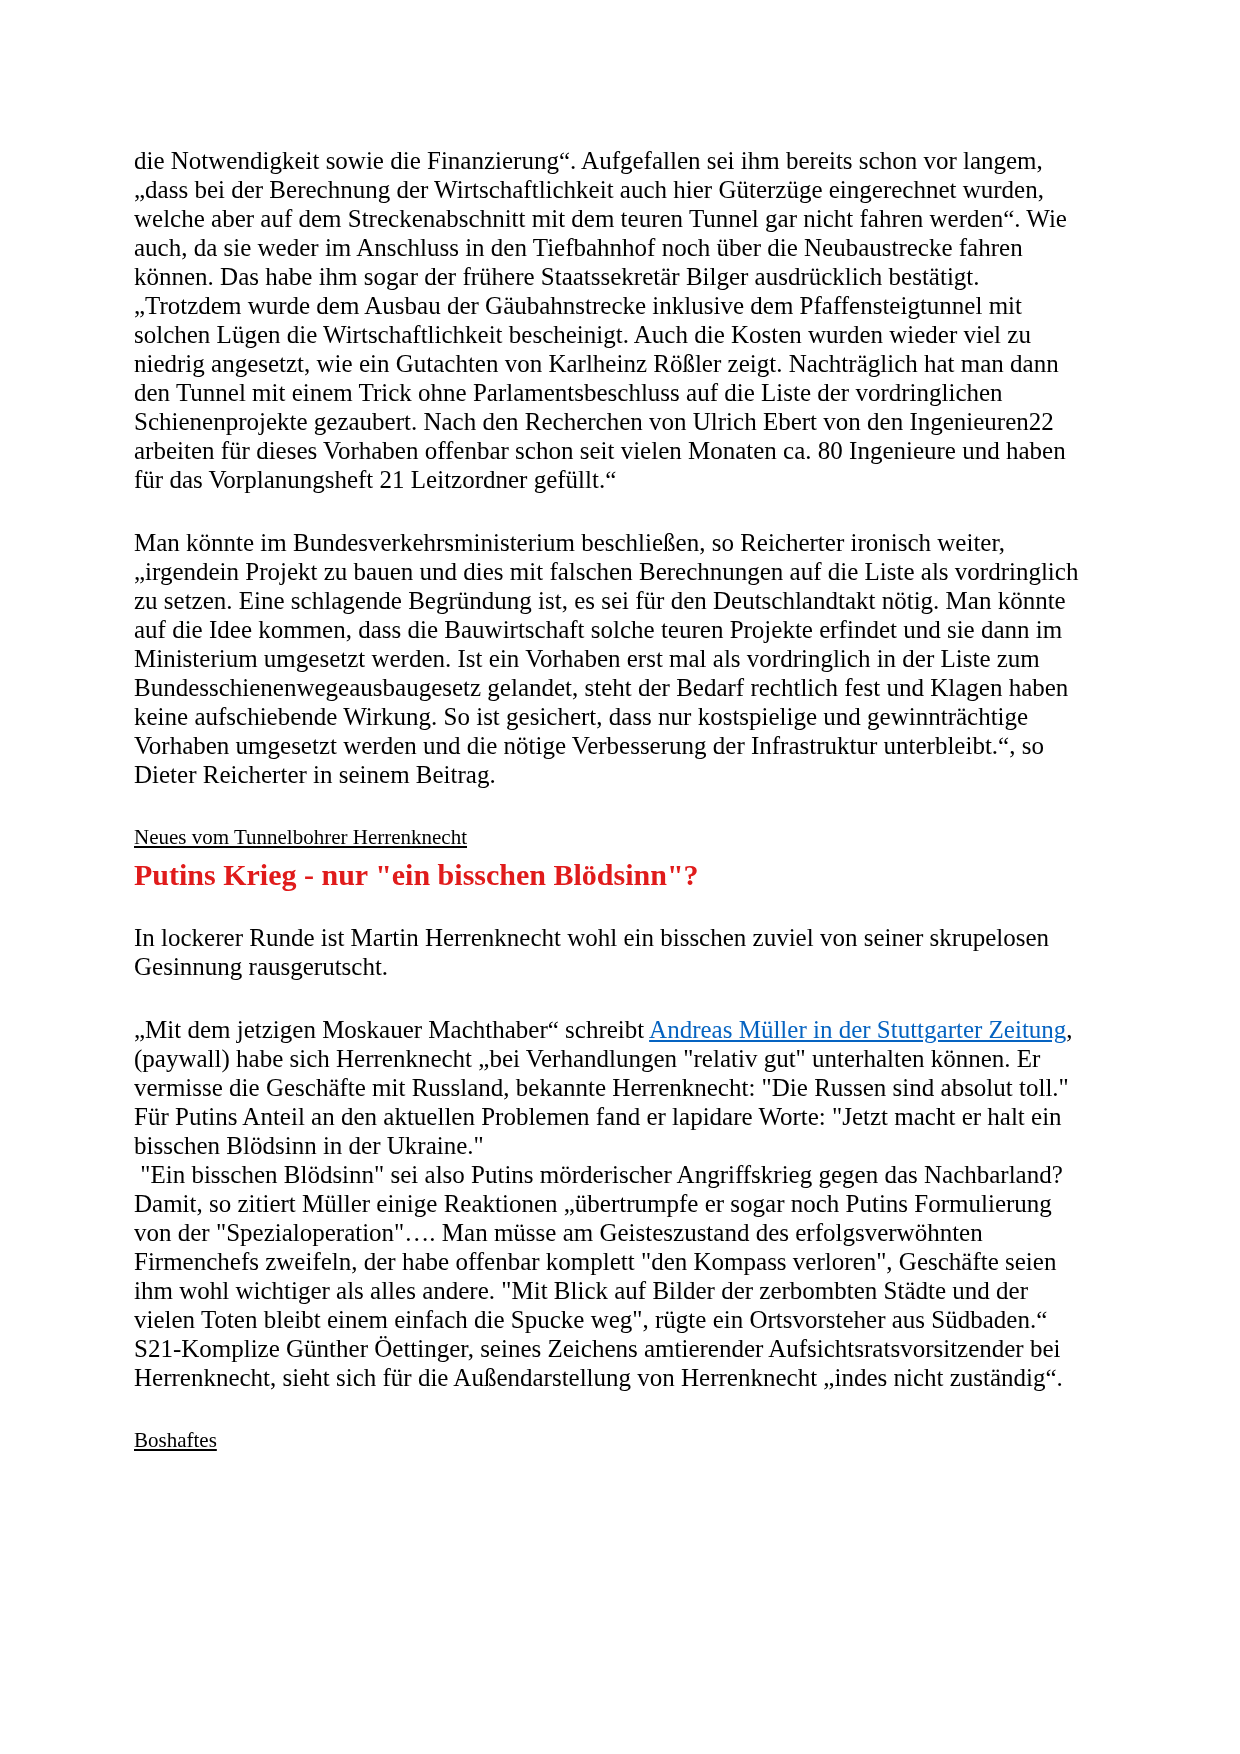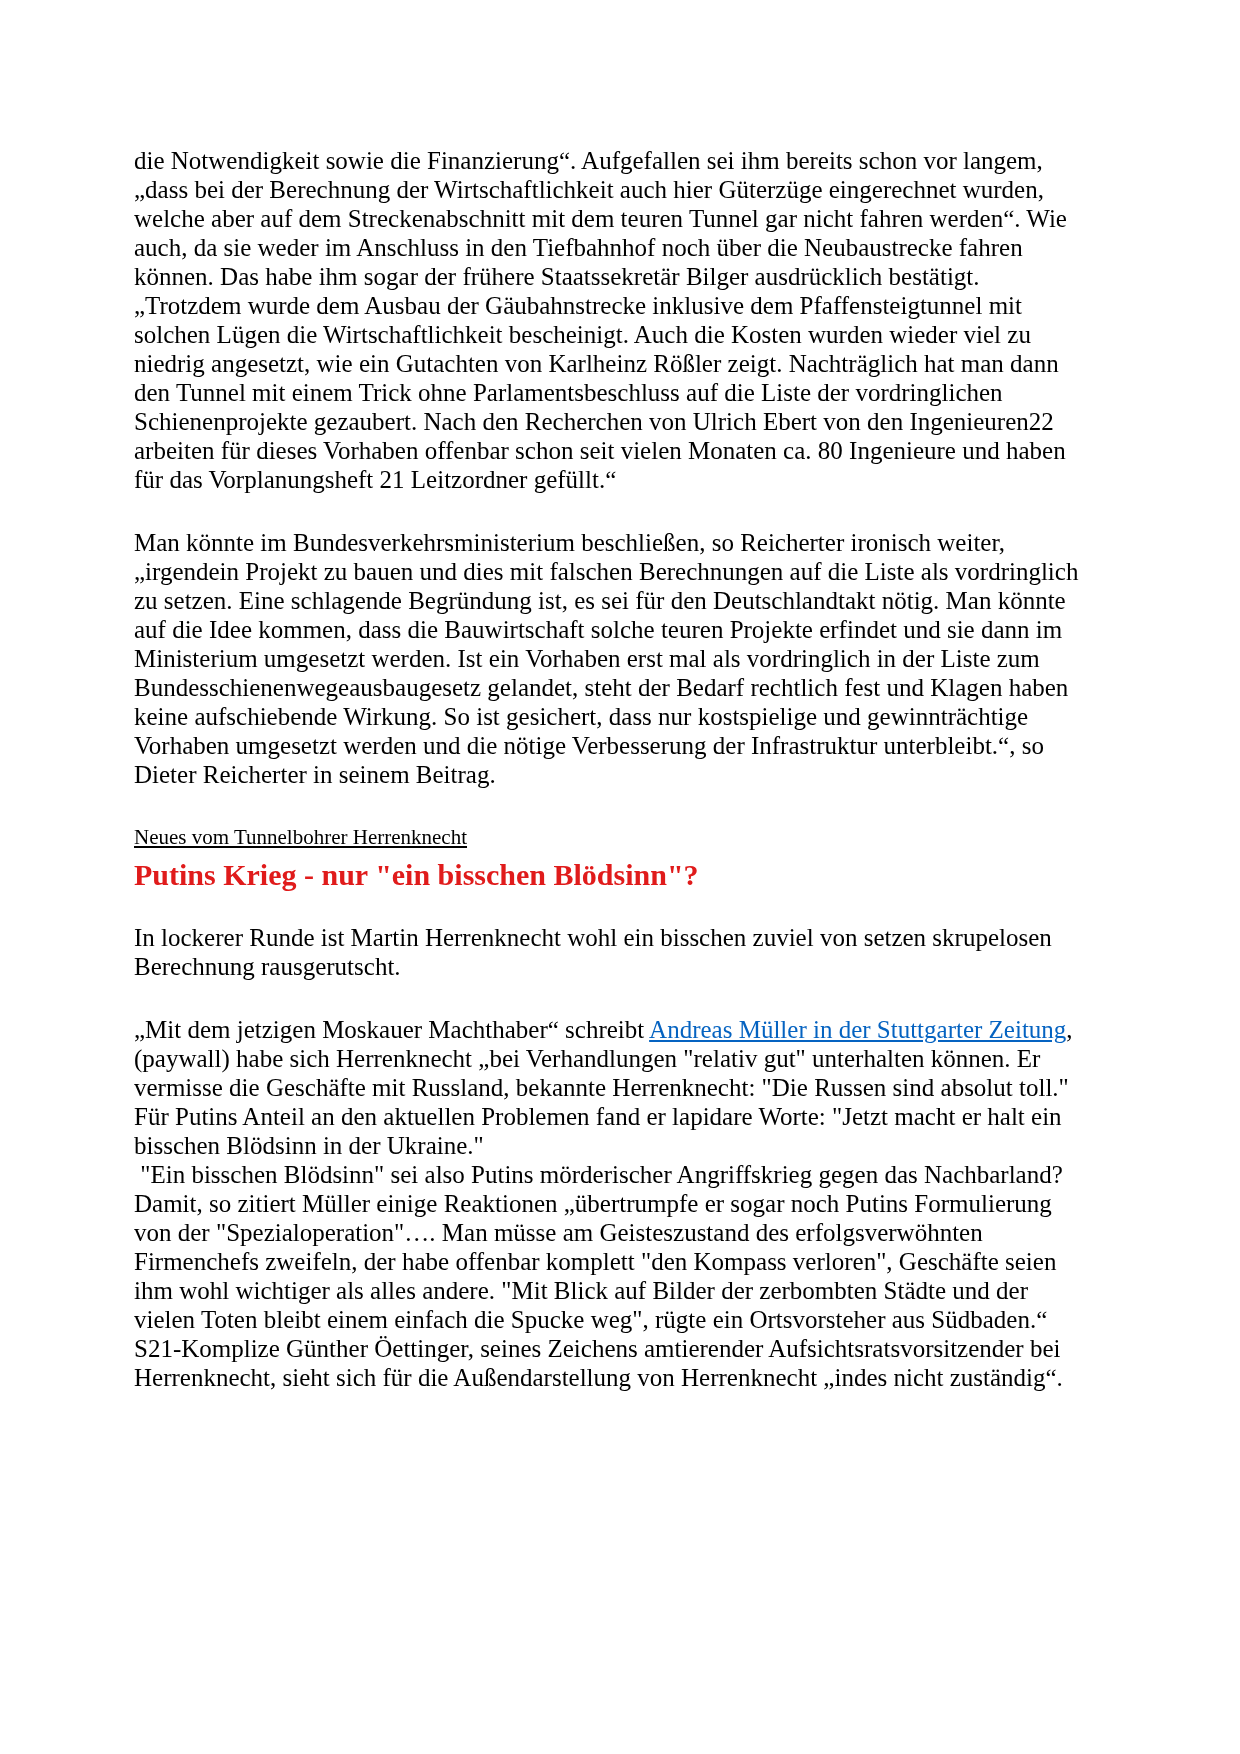--- a/index.html
+++ b/index.html
@@ -51,16 +51,17 @@
 </style>
 </head>
 <body>
 
 <div class="page">
   <div class="doc">
       <p class="body-paragraph"><span>die Notwendigkeit sowie die Finanzierung“. Aufgefallen sei ihm bereits schon vor langem,</span><br><span>„dass bei der Berechnung der Wirtschaftlichkeit auch hier Güterzüge eingerechnet wurden,</span><br><span>welche aber auf dem Streckenabschnitt mit dem teuren Tunnel gar nicht fahren werden“. Wie</span><br><span>auch, da sie weder im Anschluss in den Tiefbahnhof noch über die Neubaustrecke fahren</span><br><span>können. Das habe ihm sogar der frühere Staatssekretär Bilger ausdrücklich bestätigt.</span><br><span>„Trotzdem wurde dem Ausbau der Gäubahnstrecke inklusive dem Pfaffensteigtunnel mit</span><br><span>solchen Lügen die Wirtschaftlichkeit bescheinigt. Auch die Kosten wurden wieder viel zu</span><br><span>niedrig angesetzt, wie ein Gutachten von Karlheinz Rößler zeigt. Nachträglich hat man dann</span><br><span>den Tunnel mit einem Trick ohne Parlamentsbeschluss auf die Liste der vordringlichen</span><br><span>Schienenprojekte gezaubert. Nach den Recherchen von Ulrich Ebert von den Ingenieuren22</span><br><span>arbeiten für dieses Vorhaben offenbar schon seit vielen Monaten ca. 80 Ingenieure und haben</span><br><span>für das Vorplanungsheft 21 Leitzordner gefüllt.“</span></p>
       <p class="body-paragraph"><span>Man könnte im Bundesverkehrsministerium beschließen, so Reicherter ironisch weiter,</span><br><span>„irgendein Projekt zu bauen und dies mit falschen Berechnungen auf die Liste als vordringlich</span><br><span>zu setzen. Eine schlagende Begründung ist, es sei für den Deutschlandtakt nötig. Man könnte</span><br><span>auf die Idee kommen, dass die Bauwirtschaft solche teuren Projekte erfindet und sie dann im</span><br><span>Ministerium umgesetzt werden. Ist ein Vorhaben erst mal als vordringlich in der Liste zum</span><br><span>Bundesschienenwegeausbaugesetz gelandet, steht der Bedarf rechtlich fest und Klagen haben</span><br><span>keine aufschiebende Wirkung. So ist gesichert, dass nur kostspielige und gewinnträchtige</span><br><span>Vorhaben umgesetzt werden und die nötige Verbesserung der Infrastruktur unterbleibt.“, so</span><br><span>Dieter Reicherter in seinem Beitrag.</span></p>
       <div class="section-label">Neues vom Tunnelbohrer Herrenknecht</div>
       <h2 class="red-heading">Putins Krieg - nur "ein bisschen Blödsinn"?</h2>
-      <p class="body-paragraph"><span>In lockerer Runde ist Martin Herrenknecht wohl ein bisschen zuviel von setzen skrupelosen</span><br><span>Berechnung rausgerutscht.</span></p>
+      <p class="body-paragraph"><span>In lockerer Runde ist Martin Herrenknecht wohl ein bisschen zuviel von seiner skrupelosen</span><br><span>Gesinnung rausgerutscht.</span></p>
       <p class="body-paragraph"><span>„Mit dem jetzigen Moskauer Machthaber“ schreibt </span><span class="link">Andreas Müller in der Stuttgarter Zeitung</span><span>,</span><br><span>(paywall) habe sich Herrenknecht „bei Verhandlungen "relativ gut" unterhalten können. Er</span><br><span>vermisse die Geschäfte mit Russland, bekannte Herrenknecht: "Die Russen sind absolut toll."</span><br><span>Für Putins Anteil an den aktuellen Problemen fand er lapidare Worte: "Jetzt macht er halt ein</span><br><span>bisschen Blödsinn in der Ukraine."</span><br><span>&nbsp;"Ein bisschen Blödsinn" sei also Putins mörderischer Angriffskrieg gegen das Nachbarland?</span><br><span>Damit, so zitiert Müller einige Reaktionen „übertrumpfe er sogar noch Putins Formulierung</span><br><span>von der "Spezialoperation"…. Man müsse am Geisteszustand des erfolgsverwöhnten</span><br><span>Firmenchefs zweifeln, der habe offenbar komplett "den Kompass verloren", Geschäfte seien</span><br><span>ihm wohl wichtiger als alles andere. "Mit Blick auf Bilder der zerbombten Städte und der</span><br><span>vielen Toten bleibt einem einfach die Spucke weg", rügte ein Ortsvorsteher aus Südbaden.“</span><br><span>S21-Komplize Günther Öettinger, seines Zeichens amtierender Aufsichtsratsvorsitzender bei</span><br><span>Herrenknecht, sieht sich für die Außendarstellung von Herrenknecht „indes nicht zuständig“.</span></p>
+      <div class="section-label">Boshaftes</div>
     </div>
 </div>
 
 </body></html>

